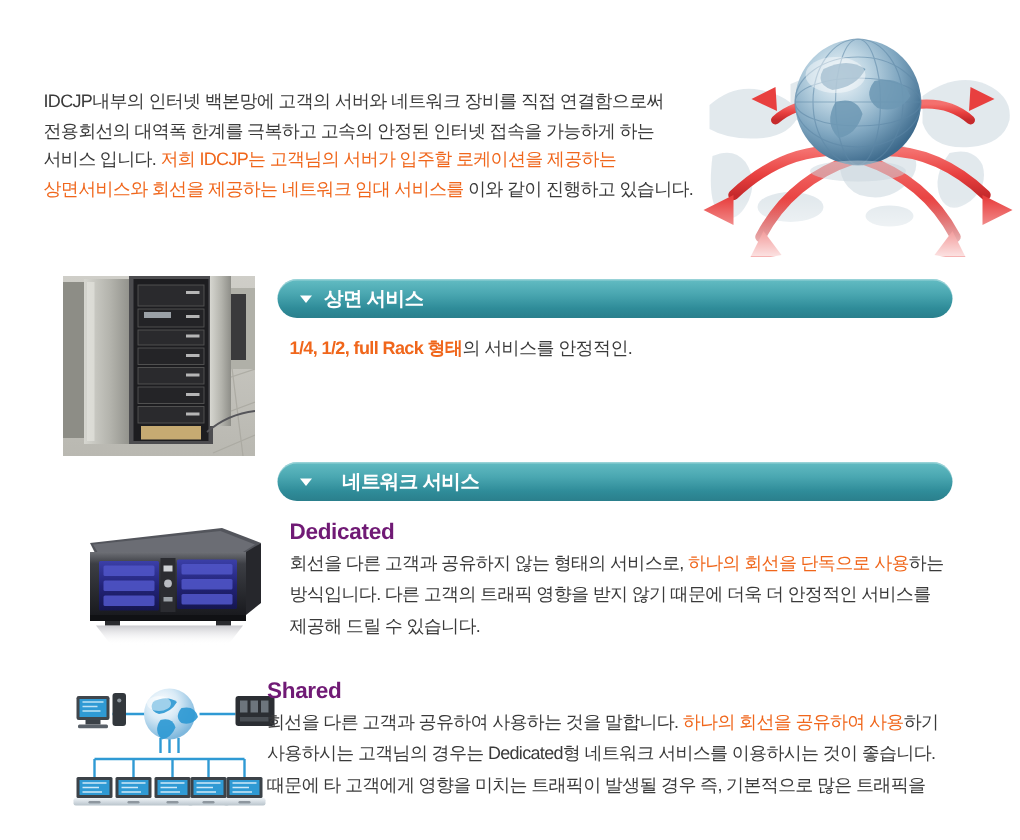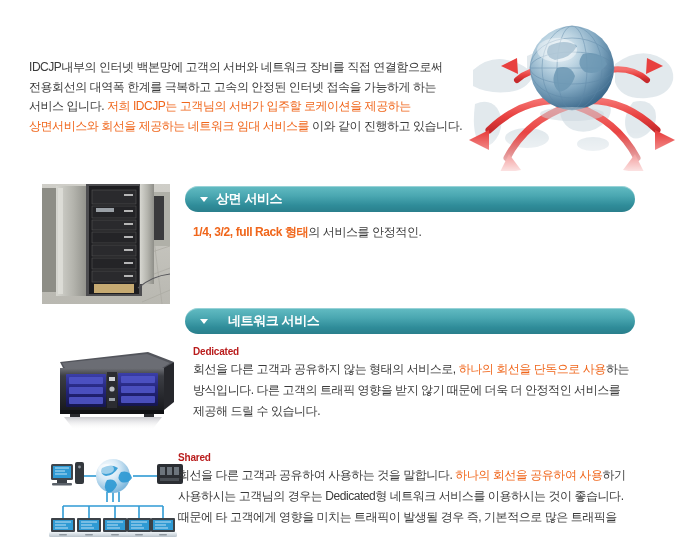--- a/index.html
+++ b/index.html
@@ -106,22 +106,22 @@
     letter-spacing: -0.4px;
     color: #3a3a3a;
   }
   #sec-rack-body .hl { color: #f0661b; font-weight: bold; }
 
   
   #sec-net-pill { top: 308px; gap: 12px; }
 
   .net-block { position: absolute; }
   .net-head {
-    color: #b91c1c;
-    font-size: 10px;
+    color: #701a75;
+    font-size: 15px;
     font-weight: bold;
     letter-spacing: -0.2px;
     margin-bottom: 2px;
   }
   .net-copy {
     font-size: 12px;
     line-height: 21px;
     letter-spacing: -0.45px;
     color: #3a3a3a;
   }
@@ -289,21 +289,21 @@
     </g>
     <rect x="54" y="24" width="18" height="4" fill="#9aa0a6"></rect>
 
     <rect x="98" y="0" width="14" height="100" fill="url(#cabg)"></rect>
 
     <path d="M96 104 q14 -12 32 -14" stroke="#55555a" stroke-width="1.2" fill="none"></path>
   </svg>
 </div>
 
 <div id="sec-rack-body">
-  <div><span class="hl">1/4, 3/2, full Rack 형태</span><span>의 서비스를 안정적인.</span></div>
+  <div><span class="hl">1/4, 1/2, full Rack 형태</span><span>의 서비스를 안정적인.</span></div>
 </div>
 
 <div class="pill" id="sec-net-pill">
   <span class="caret"></span>
   <span class="pill-label">네트워크 서비스</span>
 </div>
 
 <div id="dedicated-photo">
   <svg class="art" width="130" height="88" viewBox="0 0 130 88" xmlns="http://www.w3.org/2000/svg">
     <defs>

